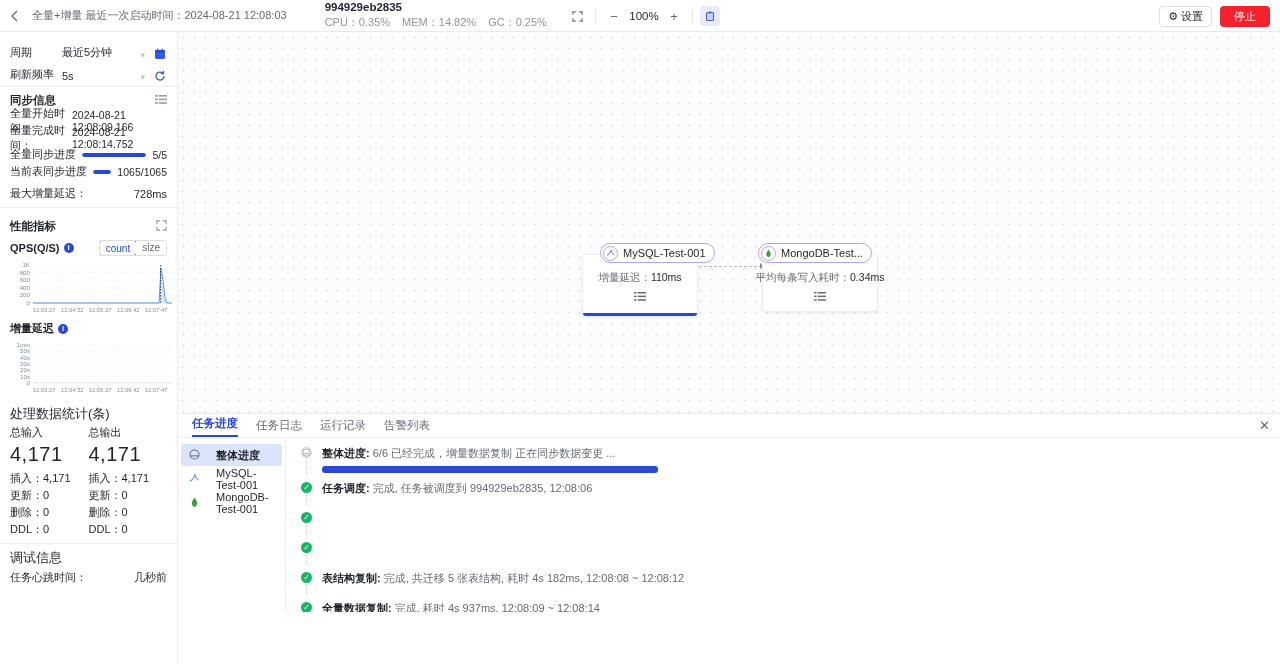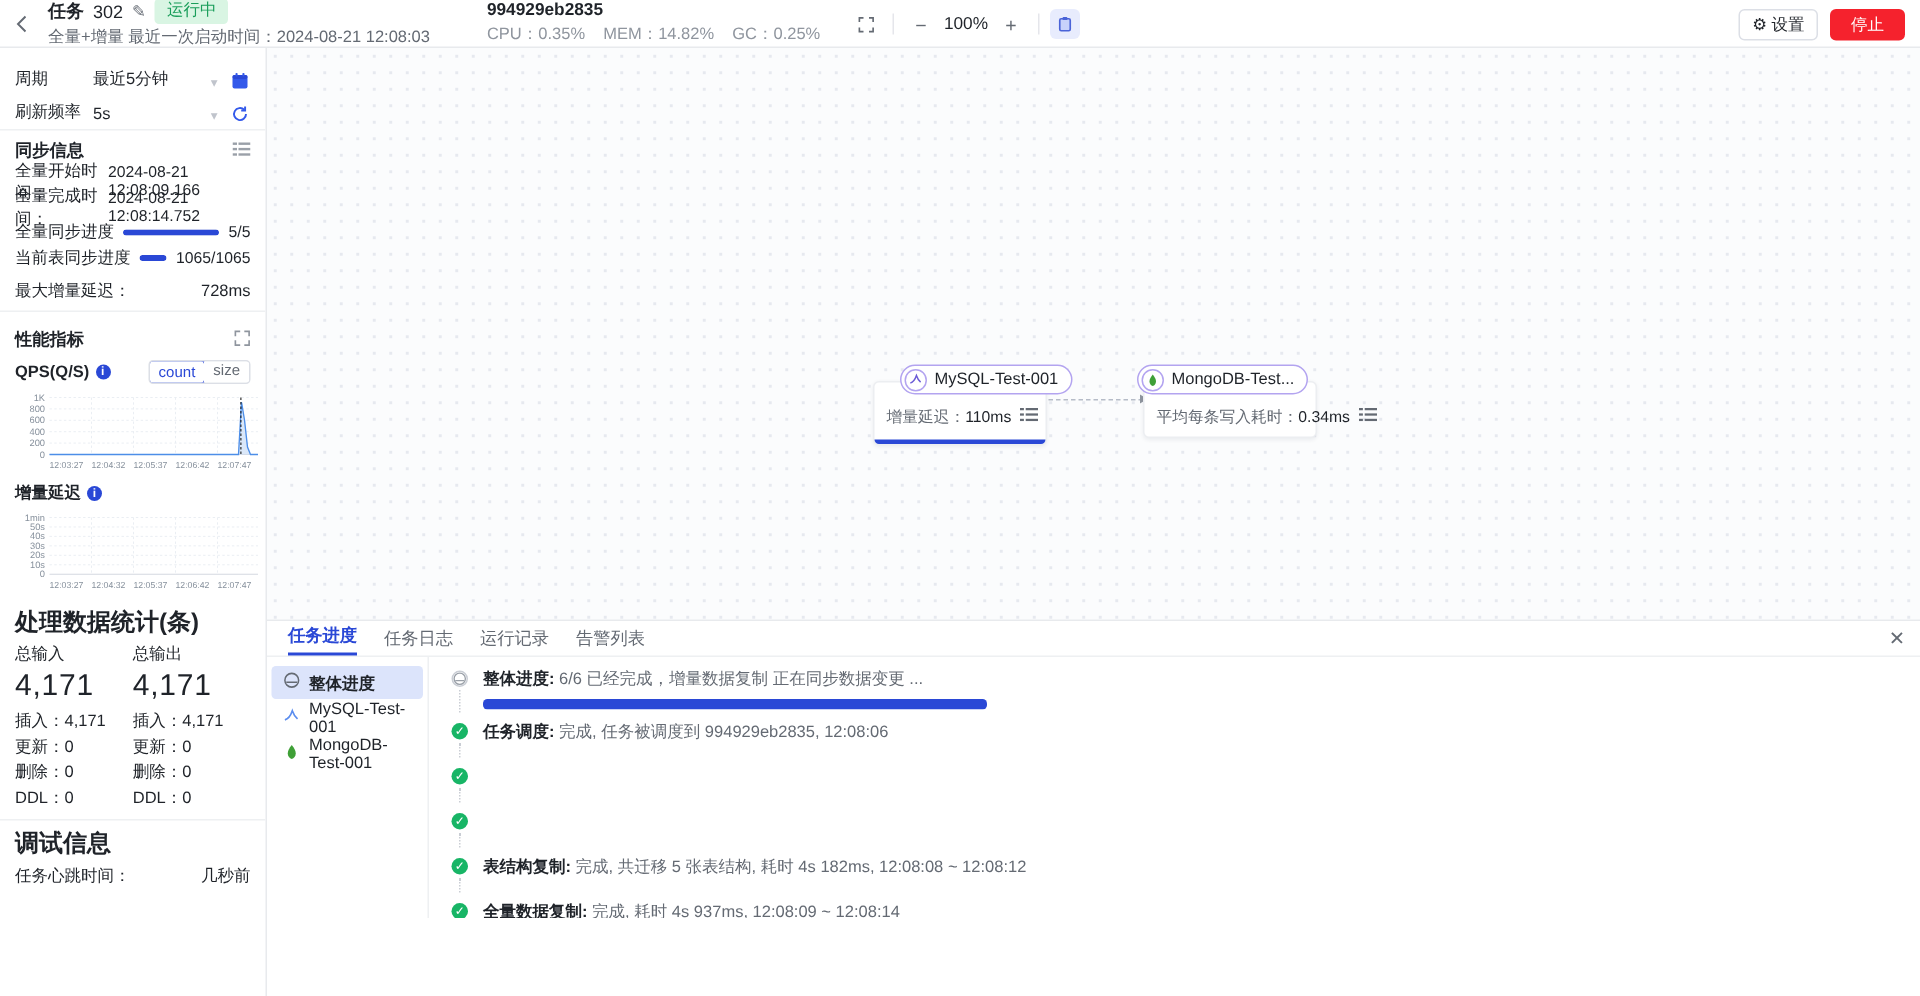--- a/index.html
+++ b/index.html
@@ -55,52 +55,52 @@
   .bar-row .v { font-size:10.5px; color:#1f2329; white-space:nowrap; }
   .divider { height:1px; background:#eef0f2; margin:5px 0; }
   .qps-head { display:flex; align-items:center; justify-content:space-between; padding:2px 10px 4px 10px; }
   .qps-title { font-size:11px; font-weight:700; color:#1f2329; display:flex; align-items:center; gap:4px; }
   .info-dot { width:10px; height:10px; border-radius:50%; background:#2a48d6; color:#fff; font-size:8px; line-height:10px; text-align:center; font-weight:700; }
   .seg { display:flex; border:1px solid #dcdfe6; border-radius:3px; overflow:hidden; height:16px; }
   .seg div { font-size:10px; padding:0 6px; line-height:14px; cursor:pointer; color:#646a73; background:#fff; }
   .seg div.on { color:#2a48d6; border:1px solid #2a48d6; border-radius:3px; margin:-1px; line-height:16px; }
   .chart { padding:0 6px 2px 4px; }
   .expand-ic { color:#8f959e; font-size:11px; cursor:pointer; }
-  .stat-title { font-size:16px; font-weight:700; padding:4px 10px 2px 10px; }
+  .stat-title { font-size:13px; font-weight:400; padding:4px 10px 2px 10px; }
   .stats2 { display:flex; padding:0 10px; gap:0; }
   .stcol { flex:1; }
   .stcol .lbl { font-size:11px; color:#1f2329; padding-bottom:1px; }
   .stcol .big { font-size:20px; font-weight:400; letter-spacing:0.5px; padding:2px 0 4px; }
   .stcol .sub { font-size:11px; color:#1f2329; line-height:17px; }
   
   .canvas { position:absolute; left:178px; top:32px; right:0; bottom:198px; background-color:#fbfcfd;
     background-image:radial-gradient(#e6e9ef 1.1px, transparent 1.1px);
     background-size:11px 11px; overflow:hidden; }
   .node { position:absolute; }
   .node-card { width:116px; background:#fff; border:1px solid #eceef1; border-radius:4px; box-shadow:0 1px 3px rgba(20,30,60,.07); }
   .node-head { position:absolute; top:-11px; left:18px; height:20px; background:#fff; border:1px solid #b3a4f0; border-radius:10px; display:flex; align-items:center; padding:0 8px 0 2px; gap:5px; white-space:nowrap; }
   .nh-ic { width:15px; height:15px; border-radius:50%; border:1px solid #b3a4f0; display:flex; align-items:center; justify-content:center; font-size:9px; background:#fff; }
   .nh-lbl { font-size:11px; color:#1f2329; }
-  .node-body { padding:16px 8px 6px 8px; display:flex; align-items:center; justify-content:space-between; gap:6px; }
+  .node-body { padding:16px 8px 6px 8px; display:flex; align-items:center; justify-content:space-between; gap:6px;flex-direction:column; }
   .nb-text { font-size:10.5px; color:#646a73; white-space:nowrap; }
   .nb-text b { color:#1f2329; font-weight:400; }
   .nb-ic { color:#646a73; font-size:12px; cursor:pointer; }
   .node-bar { height:3px; background:#2a48d6; border-radius:0 0 3px 3px; margin:2px 0 0 0; }
   .edge { position:absolute; border-top:1px dashed #b6bcc8; }
   .arrow { position:absolute; width:0; height:0; border-left:5px solid #8f959e; border-top:3.5px solid transparent; border-bottom:3.5px solid transparent; }
 
   
   .bottom { position:absolute; left:178px; right:0; bottom:0; height:251px; background:#fff; border-top:1px solid #e8eaed; }
   .tabs { height:24px; display:flex; align-items:flex-end; gap:18px; padding:0 14px; border-bottom:1px solid #eef0f2; position:relative; }
   .tab { font-size:11.5px; color:#646a73; padding-bottom:4px; cursor:pointer; }
   .tab.on { color:#2a48d6; font-weight:700; border-bottom:2px solid #2a48d6; }
   .close-x { position:absolute; right:10px; top:4px; color:#646a73; font-size:13px; cursor:pointer; }
   .bwrap { display:flex; height:174px; }
   .blist { width:108px; border-right:1px solid #eef0f2; padding:6px 0 0 0; }
-  .bitem { display:flex; align-items:center; gap:6px; height:22px; padding:0 8px; font-size:11px; color:#1f2329; cursor:pointer; border-radius:3px; margin:0 3px 2px 3px; }
+  .bitem { display:flex; align-items:center; gap:16px; height:22px; padding:0 8px; font-size:11px; color:#1f2329; cursor:pointer; border-radius:3px; margin:0 3px 2px 3px; }
   .bitem.on { background:#dce4fb; font-weight:700; }
   .bdetail { flex:1; padding:8px 0 0 14px; overflow:hidden; position:relative; }
   .step { display:flex; gap:9px; position:relative; margin-bottom:6px; }
   .dotcol { width:13px; flex:none; display:flex; flex-direction:column; align-items:center; }
   .sdot { width:11px; height:11px; border-radius:50%; display:flex; align-items:center; justify-content:center; font-size:8px; color:#fff; margin-top:1px; }
   .sdot.done { background:#18b566; }
   .sdot.grey { background:#fff; border:1px solid #c9cdd4; color:#c9cdd4; }
   .vline { flex:1; width:0; border-left:1px dotted #c9cdd4; margin-top:2px; min-height:10px; }
   .stext { font-size:11px; line-height:14px; color:#646a73; padding-top:0px; }
   .stext b { color:#1f2329; font-weight:700; }
@@ -110,26 +110,20 @@
 </head>
 <body>
 
 <div class="topbar">
   <div class="back-btn">
     <svg width="9" height="12" viewBox="0 0 9 12">
         <path d="M7 1L2 6l5 5" stroke="#646a73" stroke-width="1.3" fill="none"></path>
       </svg>
   </div>
   <div class="task-block">
-    <div class="task-line1">
-      <span class="task-title">任务</span>
-      <span class="task-title task-id">302</span>
-      <span class="edit-icon">✎</span>
-      <span class="badge-run">运行中</span>
-    </div>
     <div class="task-line2">全量+增量 最近一次启动时间：2024-08-21 12:08:03</div>
   </div>
   <div class="proc-block">
     <div class="proc-id">994929eb2835</div>
     <div class="proc-stats">
       <span>CPU：0.35%</span>
       <span>MEM：14.82%</span>
       <span>GC：0.25%</span>
     </div>
   </div>

